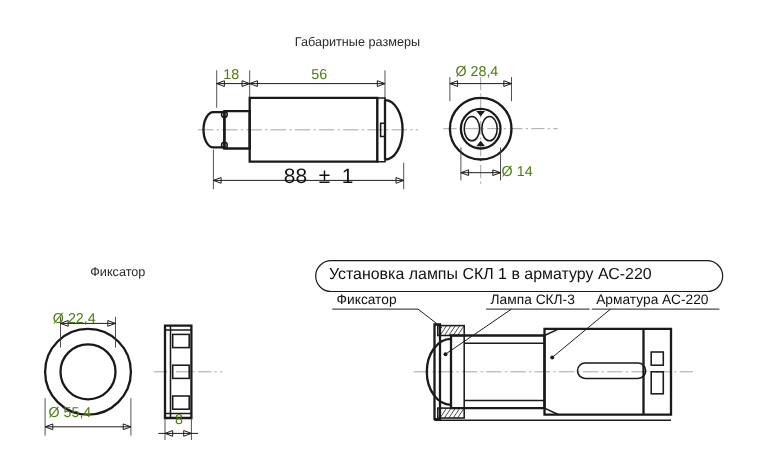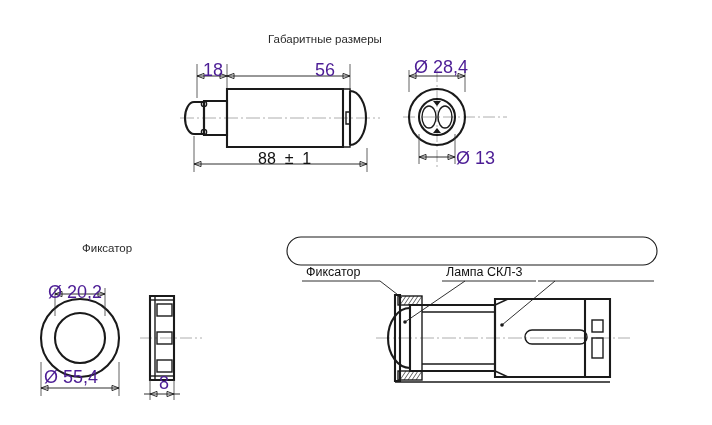--- a/index.html
+++ b/index.html
@@ -26,25 +26,25 @@
     white-space: pre;
     font-family: "Liberation Sans", sans-serif;
     color: #1a1a1a;
     line-height: 1;
   }
   .section-title {
     font-size: 11.5px;
     color: #2a2a2a;
   }
   .dim-label {
-    font-size: 18px;
-    color: #4c1d95;
+    font-size: 13px;
+    color: #4d7c0f;
   }
   .dim-label-lg {
-    font-size: 16px;
+    font-size: 19px;
     color: #111;
   }
   .callout-label {
     font-size: 12.5px;
     color: #111;
   }
   .banner-text {
     font-size: 14.5px;
     color: #111;
   }
@@ -122,21 +122,21 @@
 
     <line class="ext-ln" x1="14" y1="86" x2="14" y2="122"></line>
     <line class="ext-ln" x1="187" y1="98" x2="187" y2="122"></line>
     <line class="dim-ln" x1="14" y1="114" x2="187" y2="114"></line>
     <path class="dim-ln" d="M14,114 l7,-2.6 v5.2 z" fill="#1a1a1a"></path>
     <path class="dim-ln" d="M187,114 l-7,-2.6 v5.2 z" fill="#1a1a1a"></path>
   </svg>
 
   <div class="txt dim-label" style="left:203px; top:61px;">18</div>
 
-  <div class="txt dim-label" style="left:283px; top:61px;margin-left:32px;">56</div>
+  <div class="txt dim-label" style="left:283px; top:61px;">56</div>
 
   <div class="txt dim-label-lg" style="left:258px; top:151px;">88  ±  1</div>
 
   <svg width="120" height="130" viewBox="0 0 120 130" style="position:absolute; left:395px; top:52px;">
 
     <line class="center-ln" x1="8" y1="65" x2="112" y2="65" stroke-dasharray="12,3,2,3"></line>
     <line class="center-ln" x1="42" y1="18" x2="42" y2="118" stroke-dasharray="12,3,2,3"></line>
 
     <circle class="ln thick" cx="42" cy="65" r="28"></circle>
 
@@ -156,21 +156,21 @@
 
     <line class="ext-ln" x1="24" y1="82" x2="24" y2="112"></line>
     <line class="ext-ln" x1="60" y1="82" x2="60" y2="112"></line>
     <line class="dim-ln" x1="24" y1="105" x2="60" y2="105"></line>
     <path class="dim-ln" d="M24,105 l7,-2.6 v5.2 z" fill="#1a1a1a"></path>
     <path class="dim-ln" d="M60,105 l-7,-2.6 v5.2 z" fill="#1a1a1a"></path>
   </svg>
 
   <div class="txt dim-label" style="left:414px; top:58px;">Ø 28,4</div>
 
-  <div class="txt dim-label" style="left:456px; top:149px;">Ø 13</div>
+  <div class="txt dim-label" style="left:456px; top:149px;">Ø 14</div>
 
   <div class="txt section-title" style="left:82px; top:243px;">Фиксатор</div>
 
   <svg width="210" height="135" viewBox="0 0 210 135" style="position:absolute; left:22px; top:272px;">
 
     <ellipse class="ln thick" cx="58" cy="66" rx="39" ry="39"></ellipse>
 
     <ellipse class="ln thick" cx="58" cy="66" rx="25" ry="25"></ellipse>
 
     <line class="ext-ln" x1="33" y1="44" x2="33" y2="16"></line>
@@ -197,35 +197,37 @@
     <line class="ln med" x1="128" y1="28" x2="152" y2="28"></line>
     <line class="ln med" x1="128" y1="104" x2="152" y2="104"></line>
 
     <line class="ext-ln" x1="128" y1="108" x2="128" y2="128"></line>
     <line class="ext-ln" x1="152" y1="108" x2="152" y2="128"></line>
     <line class="dim-ln" x1="122" y1="122" x2="158" y2="122"></line>
     <path class="dim-ln" d="M128,122 l7,-2.6 v5.2 z" fill="#1a1a1a"></path>
     <path class="dim-ln" d="M152,122 l-7,-2.6 v5.2 z" fill="#1a1a1a"></path>
   </svg>
 
-  <div class="txt dim-label" style="left:48px; top:283px;">Ø 20,2</div>
+  <div class="txt dim-label" style="left:48px; top:283px;">Ø 22,4</div>
 
   <div class="txt dim-label" style="left:44px; top:368px;">Ø 55,4</div>
 
   <div class="txt dim-label" style="left:159px; top:374px;">8</div>
 
   <svg width="372" height="30" viewBox="0 0 372 30" style="position:absolute; left:286px; top:236px;">
     <rect class="banner-box" x="1" y="1" width="370" height="28" rx="14" ry="14"></rect>
   </svg>
 
+  <div class="txt banner-text" style="left:299px; top:243px;">Установка лампы СКЛ 1 в арматуру АС-220</div>
 
   <div class="txt callout-label" style="left:306px; top:266px;">Фиксатор</div>
 
   <div class="txt callout-label" style="left:446px; top:266px;">Лампа СКЛ-3</div>
 
+  <div class="txt callout-label" style="left:542px; top:266px;">Арматура АС-220</div>
 
   <svg width="400" height="120" viewBox="0 0 400 120" style="position:absolute; left:280px; top:278px;">
 
     <line class="leader" x1="22" y1="3" x2="100" y2="3"></line>
     <line class="leader" x1="162" y1="3" x2="256" y2="3"></line>
     <line class="leader" x1="258" y1="3" x2="374" y2="3"></line>
 
     <line class="leader" x1="100" y1="3" x2="122" y2="20"></line>
     <line class="leader" x1="185" y1="3" x2="125" y2="44"></line>
     <circle cx="125" cy="44" r="1.8" fill="#1a1a1a"></circle>

